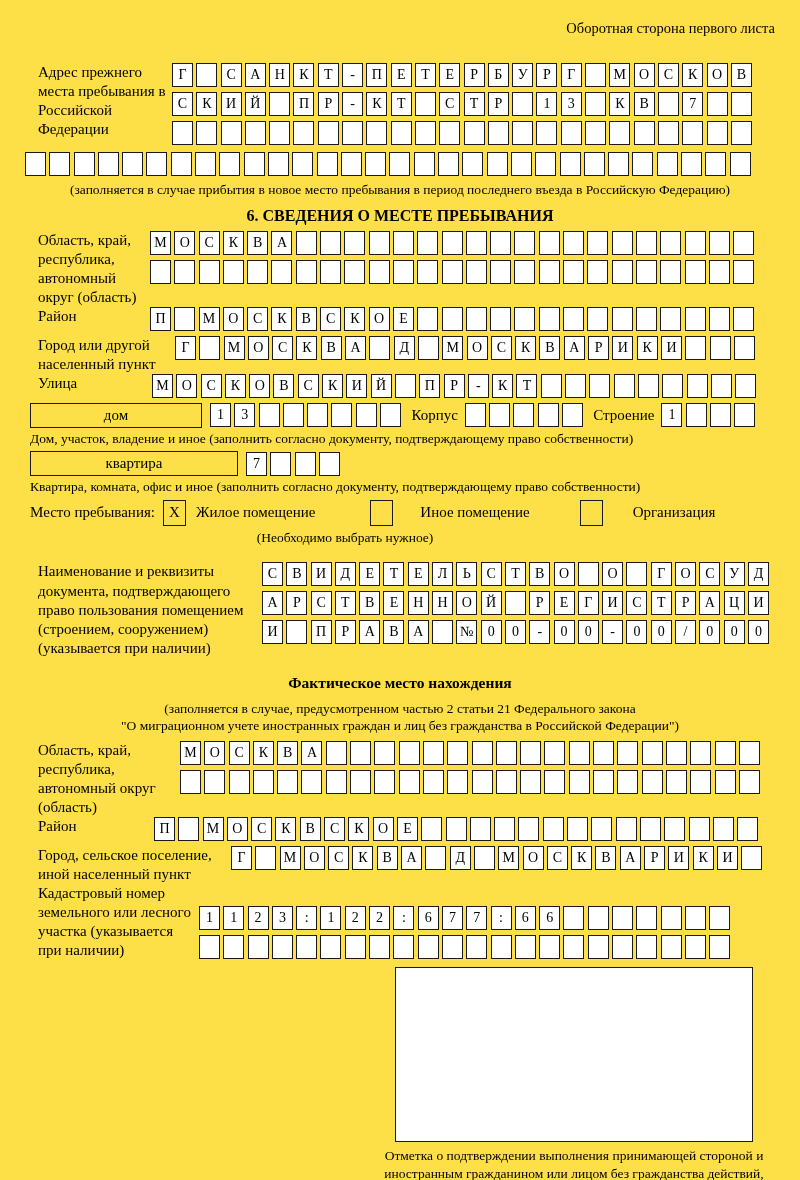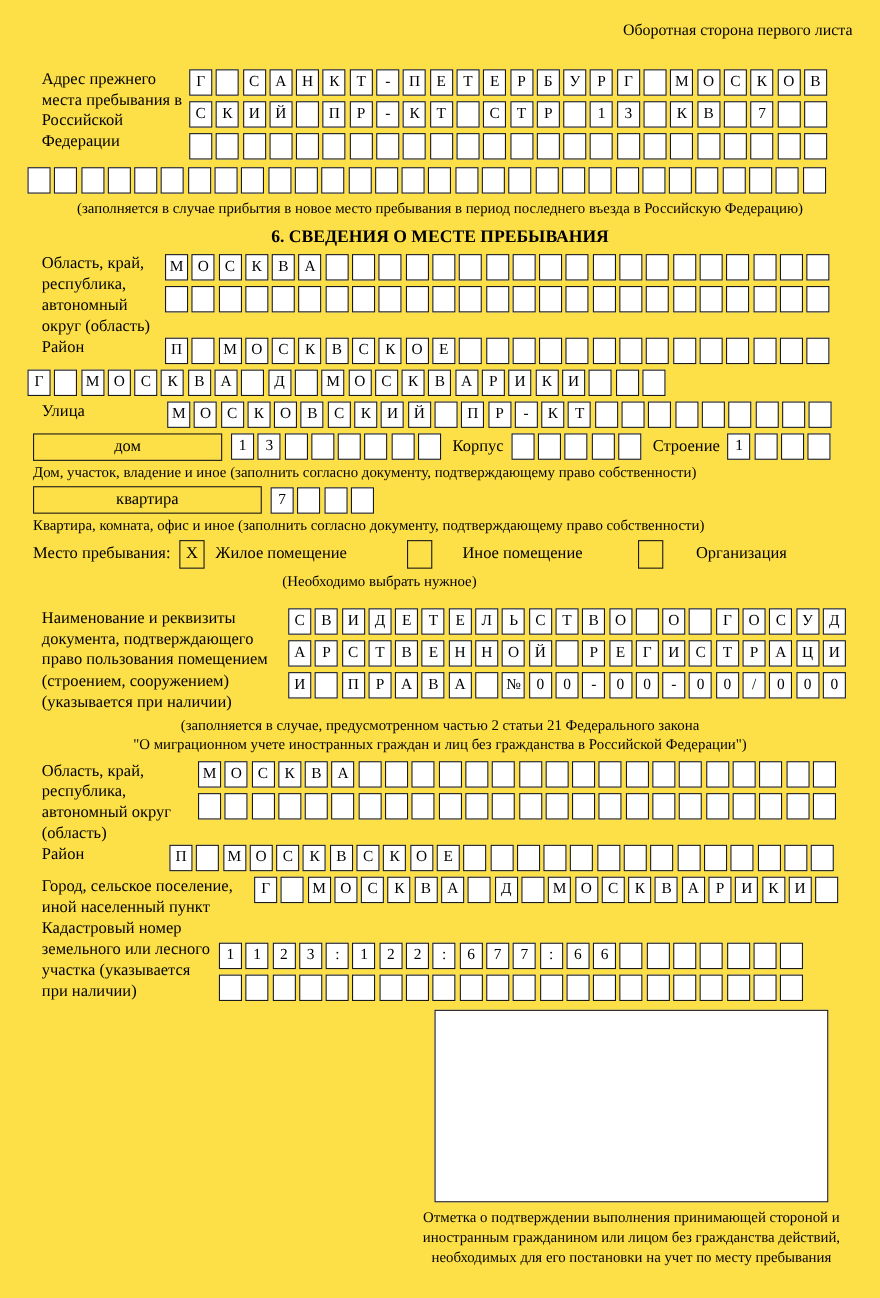--- a/index.html
+++ b/index.html
@@ -258,20 +258,21 @@
         <span class="cell"></span>
         <span class="cell"></span>
         <span class="cell"></span>
         <span class="cell"></span>
         <span class="cell"></span>
         <span class="cell"></span>
       </div>
   </div>
 
   <div class="frow">
+    <div class="lbl lw150">Город или другой населенный пункт</div>
     <div class="cells">
         <span class="cell">Г</span>
         <span class="cell"></span>
         <span class="cell">М</span>
         <span class="cell">О</span>
         <span class="cell">С</span>
         <span class="cell">К</span>
         <span class="cell">В</span>
         <span class="cell">А</span>
         <span class="cell"></span>
@@ -444,20 +445,21 @@
           <span class="cell">0</span>
           <span class="cell">0</span>
           <span class="cell">/</span>
           <span class="cell">0</span>
           <span class="cell">0</span>
           <span class="cell">0</span>
         </div>
     </div>
   </div>
 
+  <div class="sub-title">Фактическое место нахождения</div>
   <div class="caption center">(заполняется в случае, предусмотренном частью 2 статьи 21 Федерального закона</div>
   <div class="caption center mb6">"О миграционном учете иностранных граждан и лиц без гражданства в Российской Федерации")</div>
 
   <div class="frow">
     <div class="lbl lw155">Область, край, республика, автономный округ (область)</div>
     <div class="cgrid">
       <div class="cells">
           <span class="cell">М</span>
           <span class="cell">О</span>
           <span class="cell">С</span>

